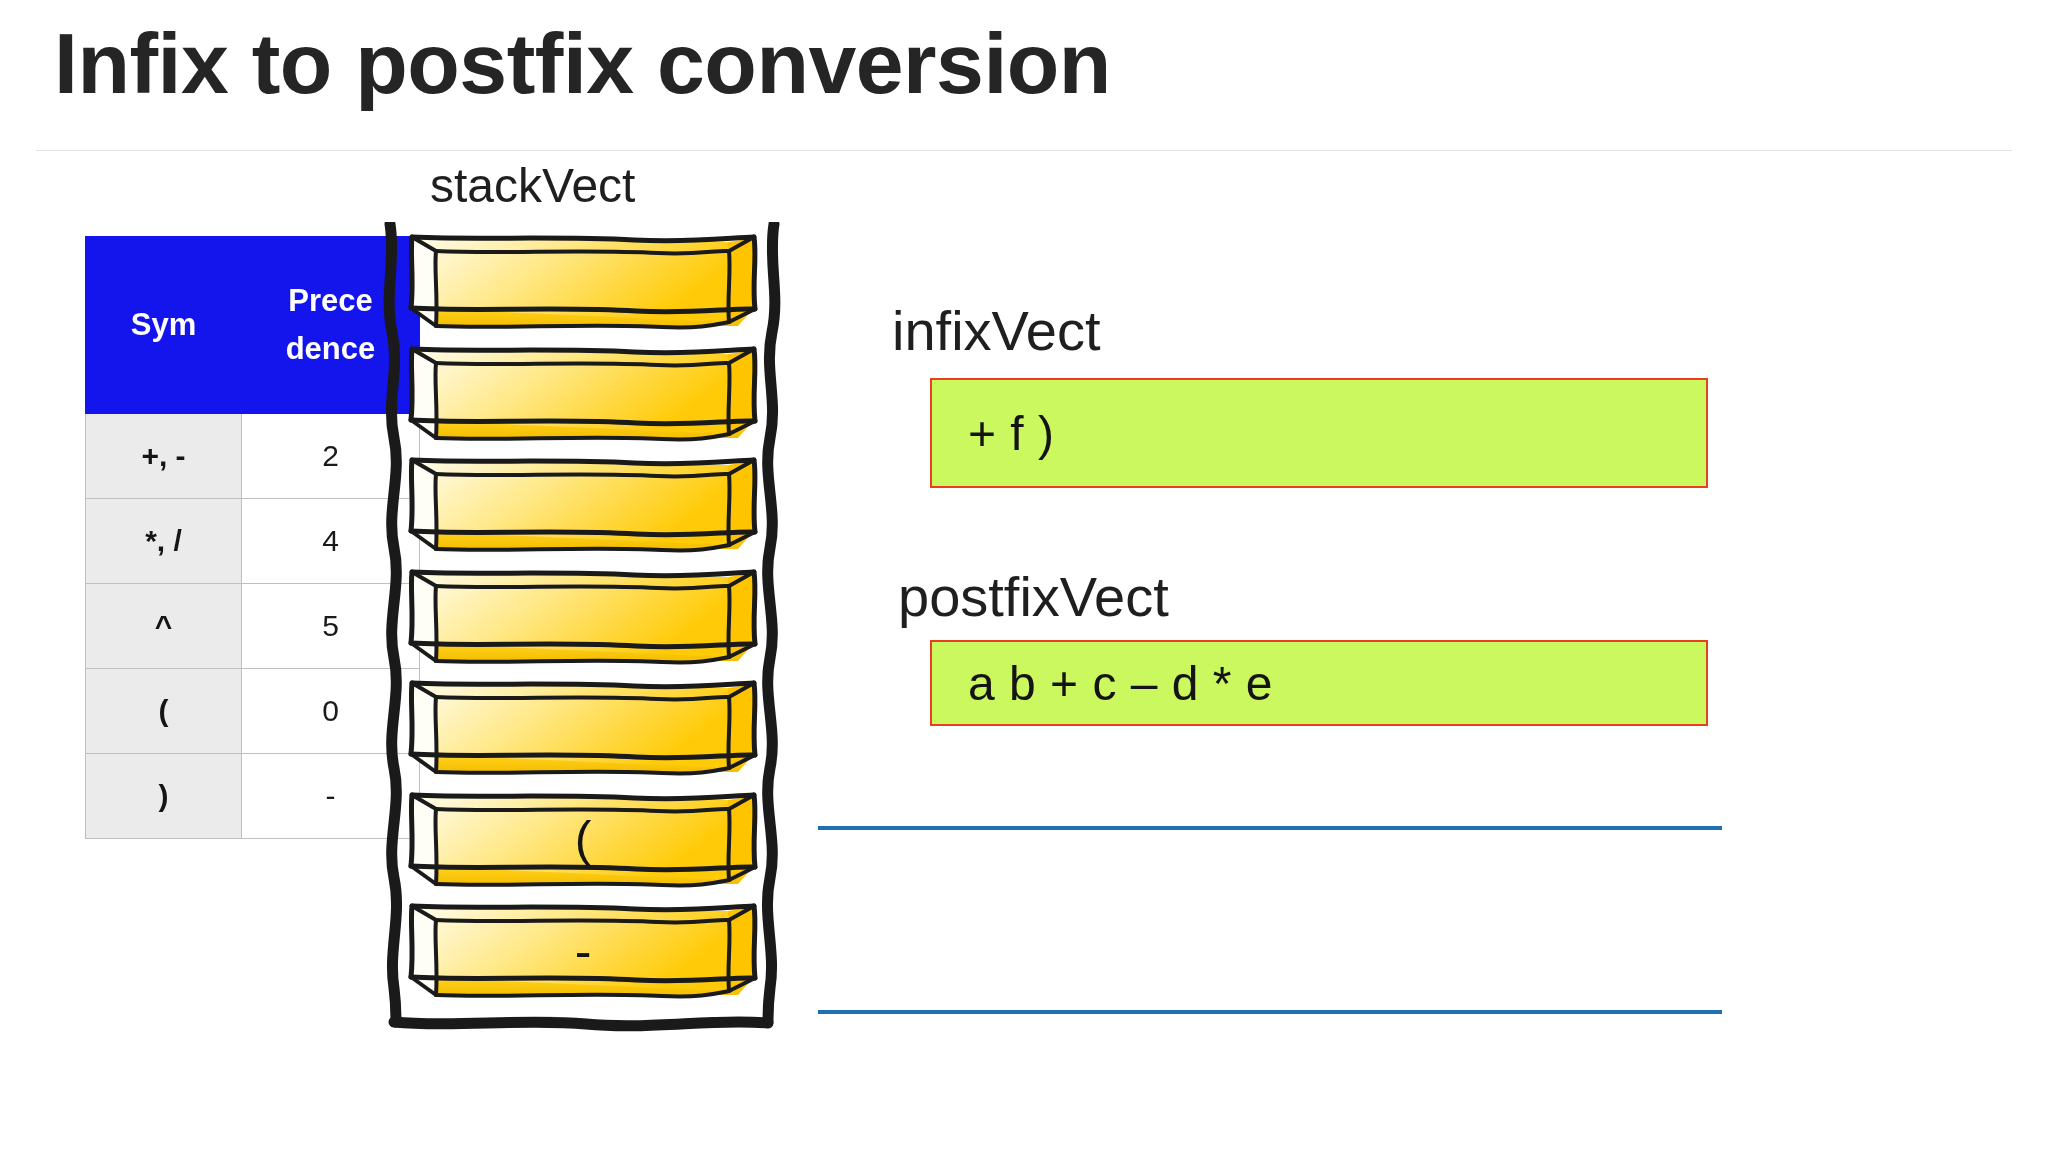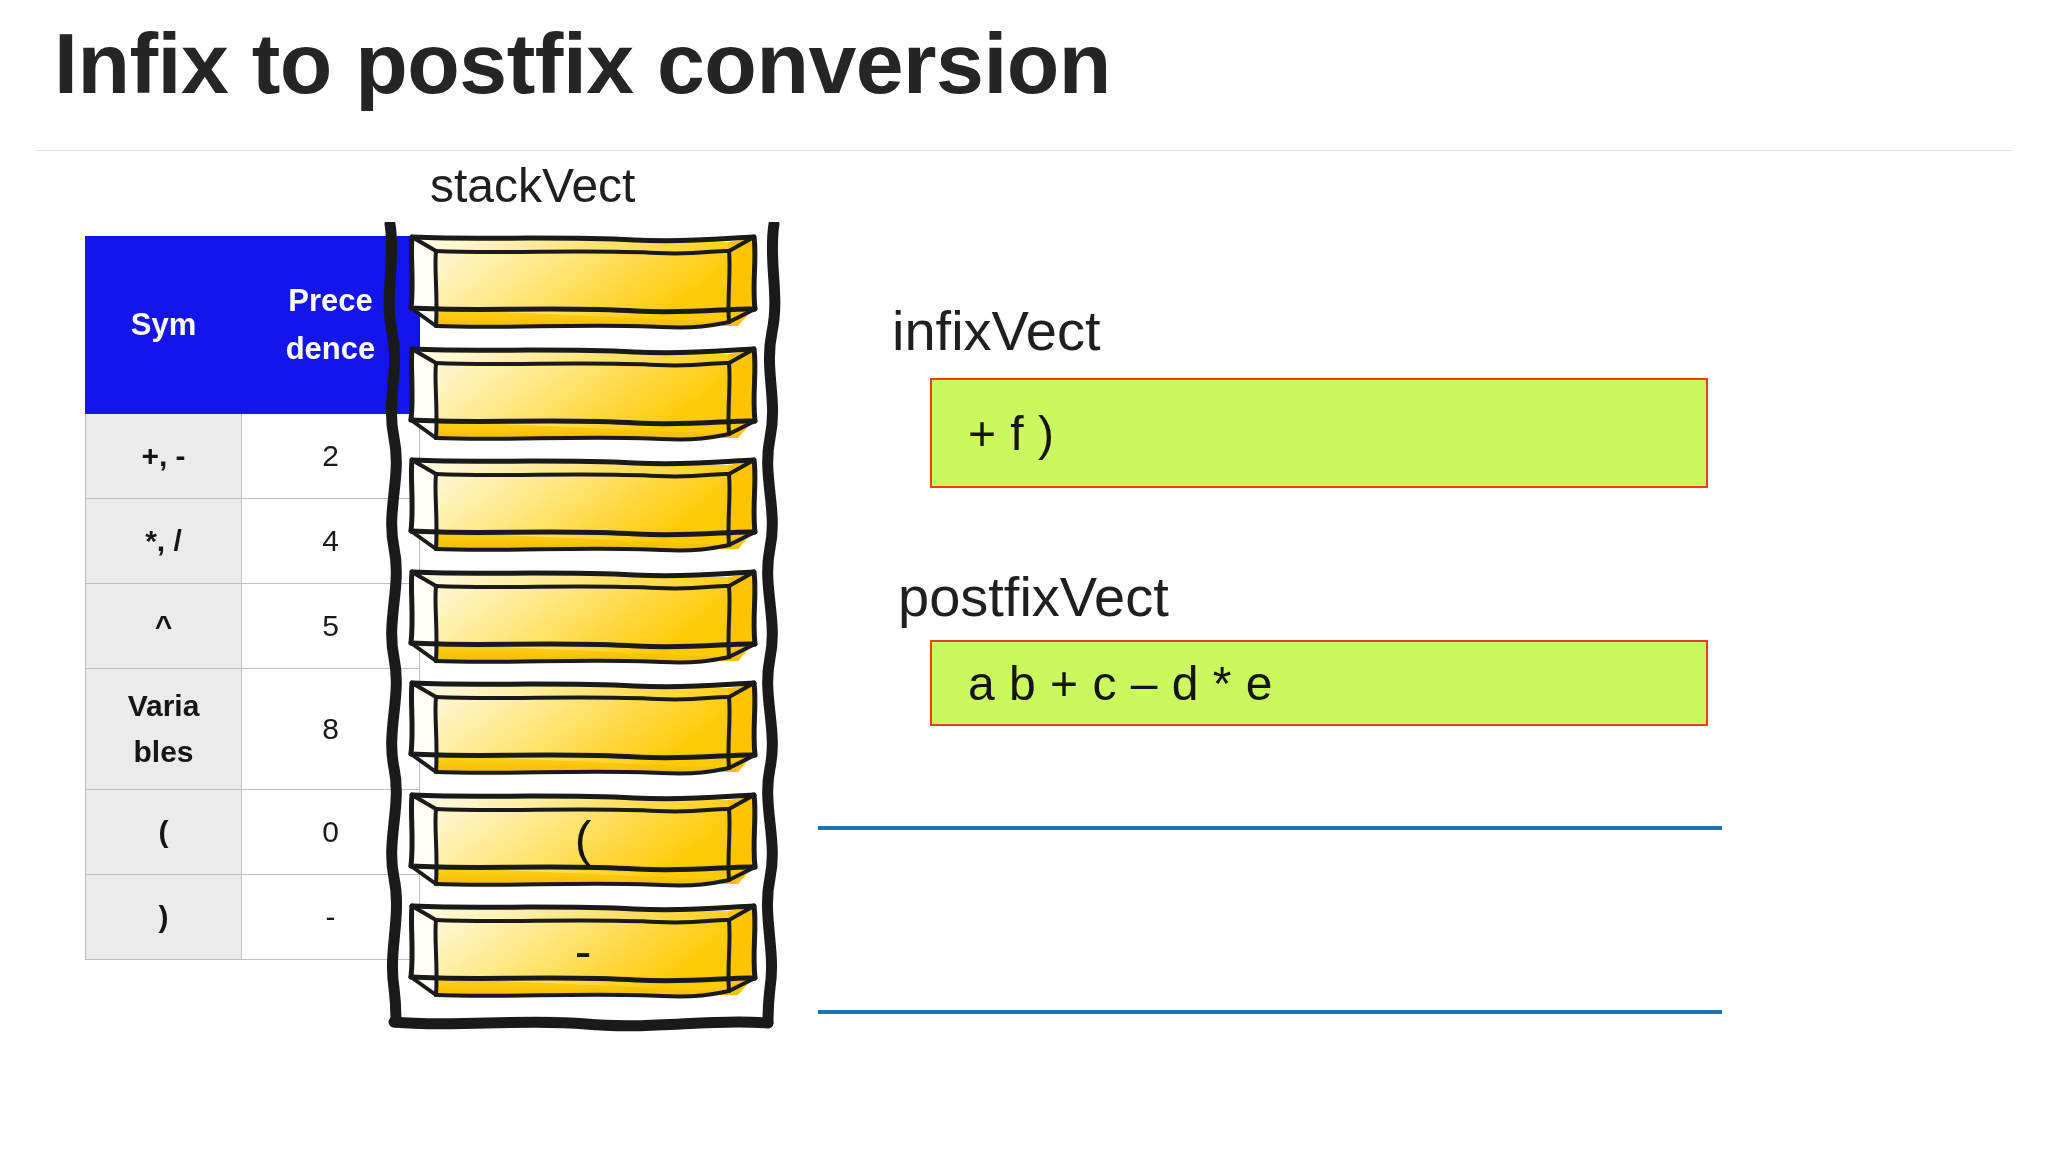--- a/index.html
+++ b/index.html
@@ -202,27 +202,20 @@
           <span class="sym-wrap">*, /</span>
         </td>
         <td class="prec-cell">4</td>
       </tr>
       <tr class="row-std">
         <td class="sym-cell">
           <span class="sym-wrap">^</span>
         </td>
         <td class="prec-cell">5</td>
       </tr>
-      <tr class="row-tall">
-        <td class="sym-cell">
-          <span class="sym-wrap">Varia</span>
-          <span class="sym-wrap">bles</span>
-        </td>
-        <td class="prec-cell">8</td>
-      </tr>
       <tr class="row-std">
         <td class="sym-cell">
           <span class="sym-wrap">(</span>
         </td>
         <td class="prec-cell">0</td>
       </tr>
       <tr class="row-std">
         <td class="sym-cell">
           <span class="sym-wrap">)</span>
         </td>

